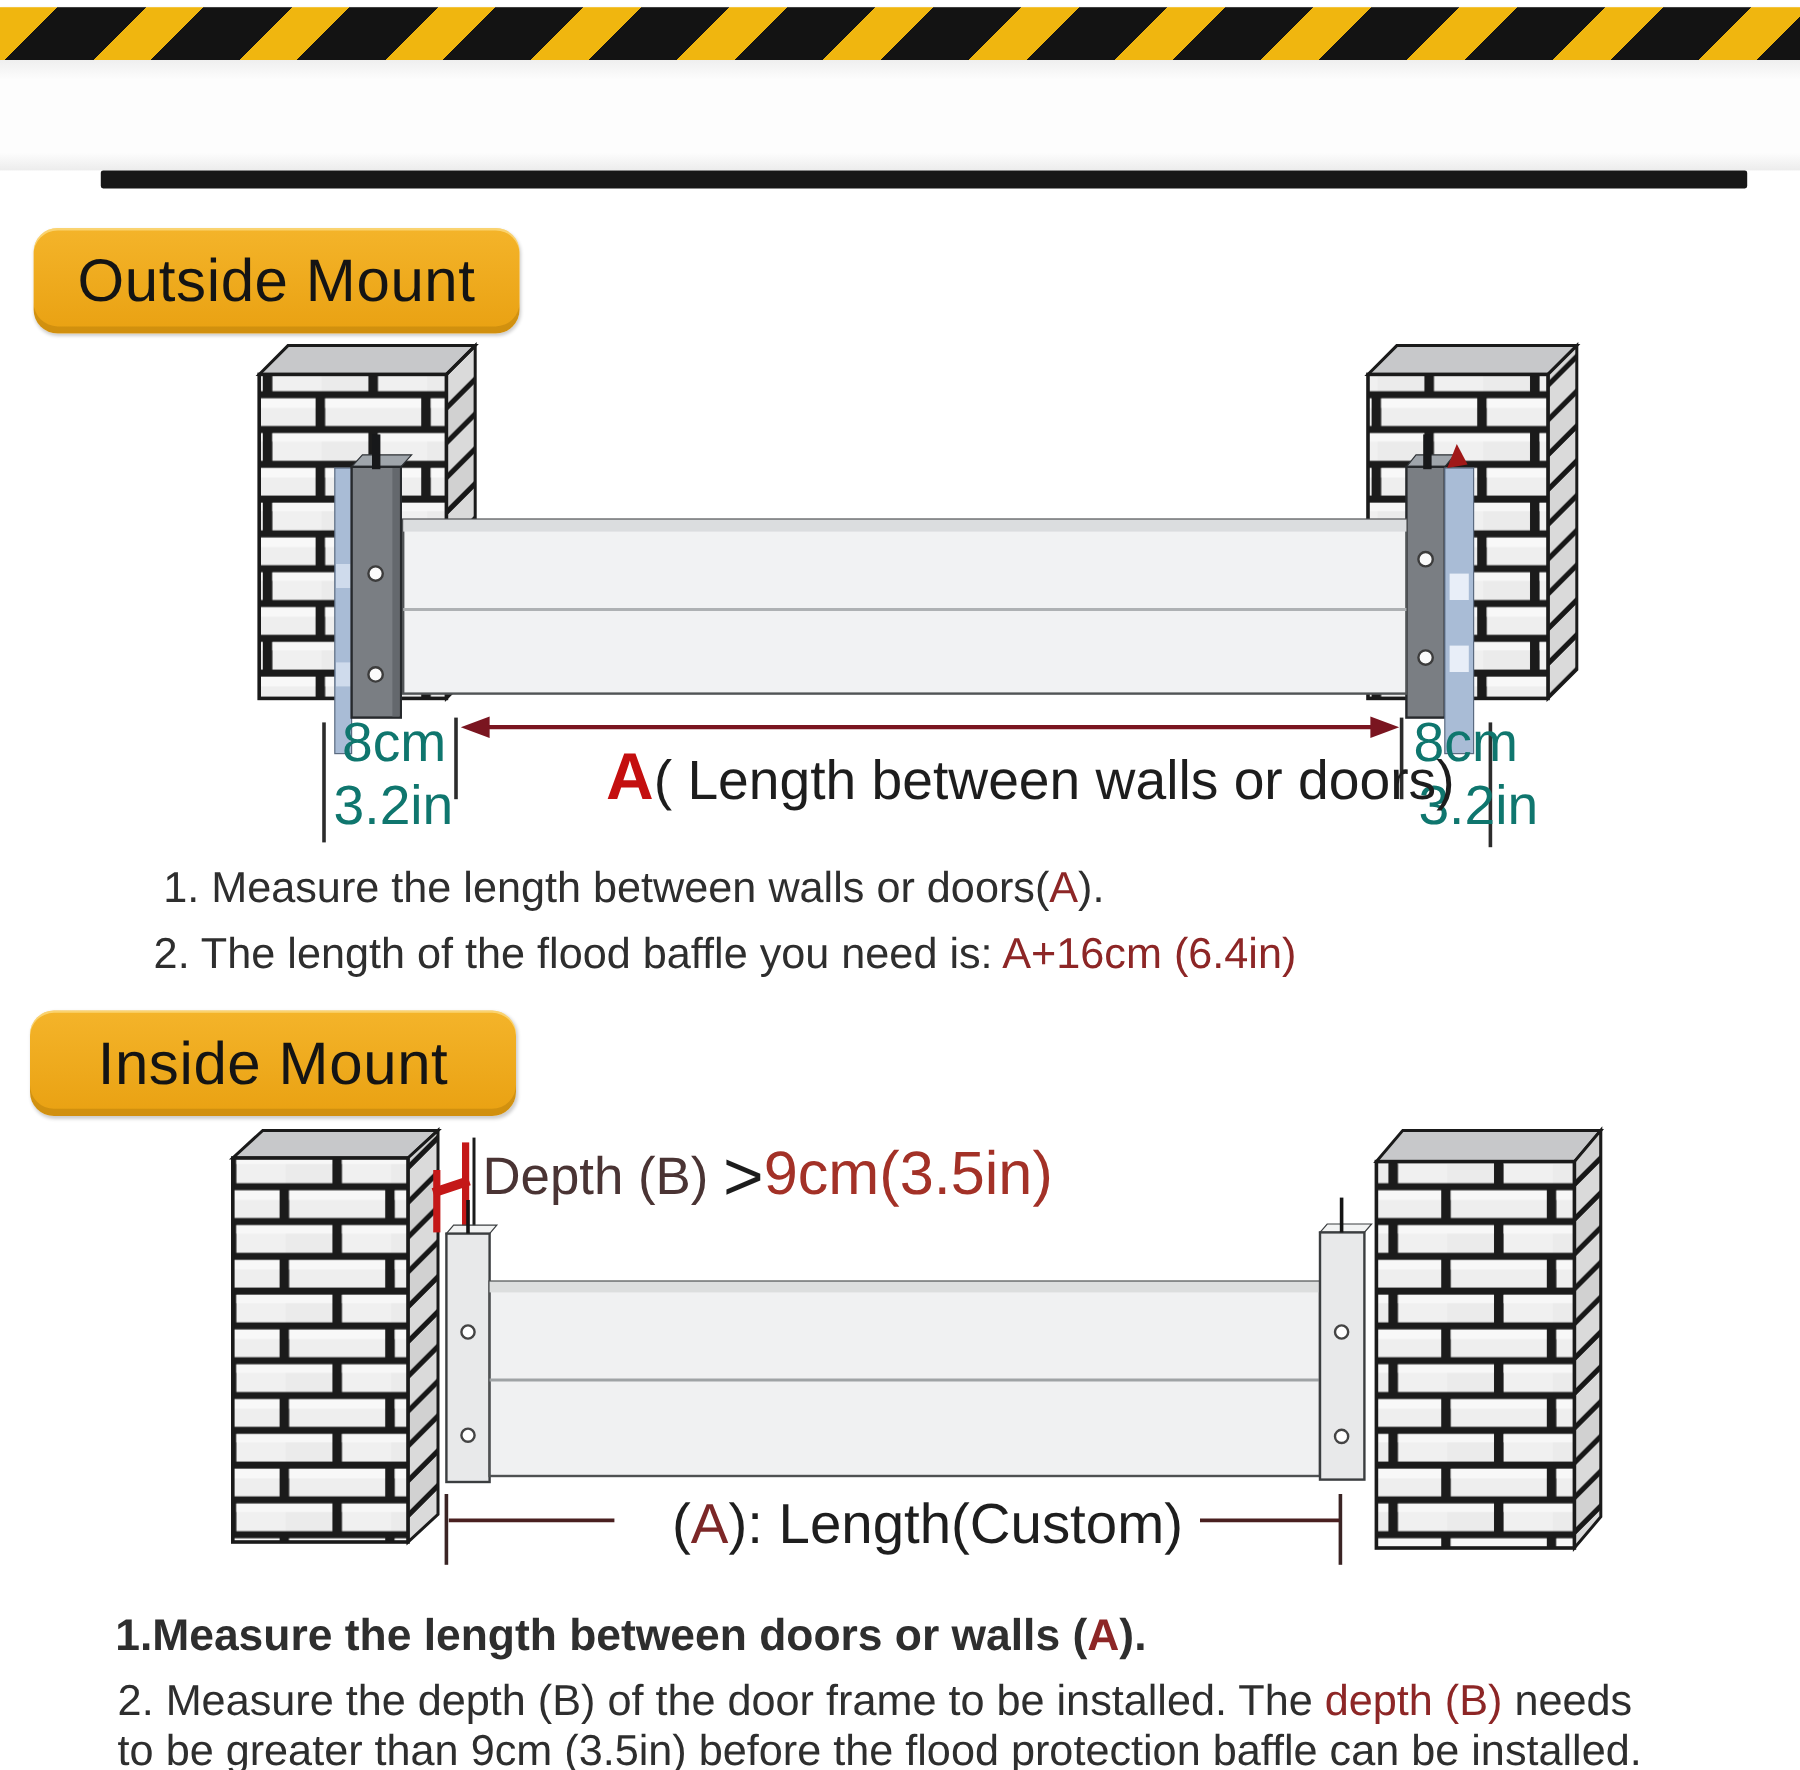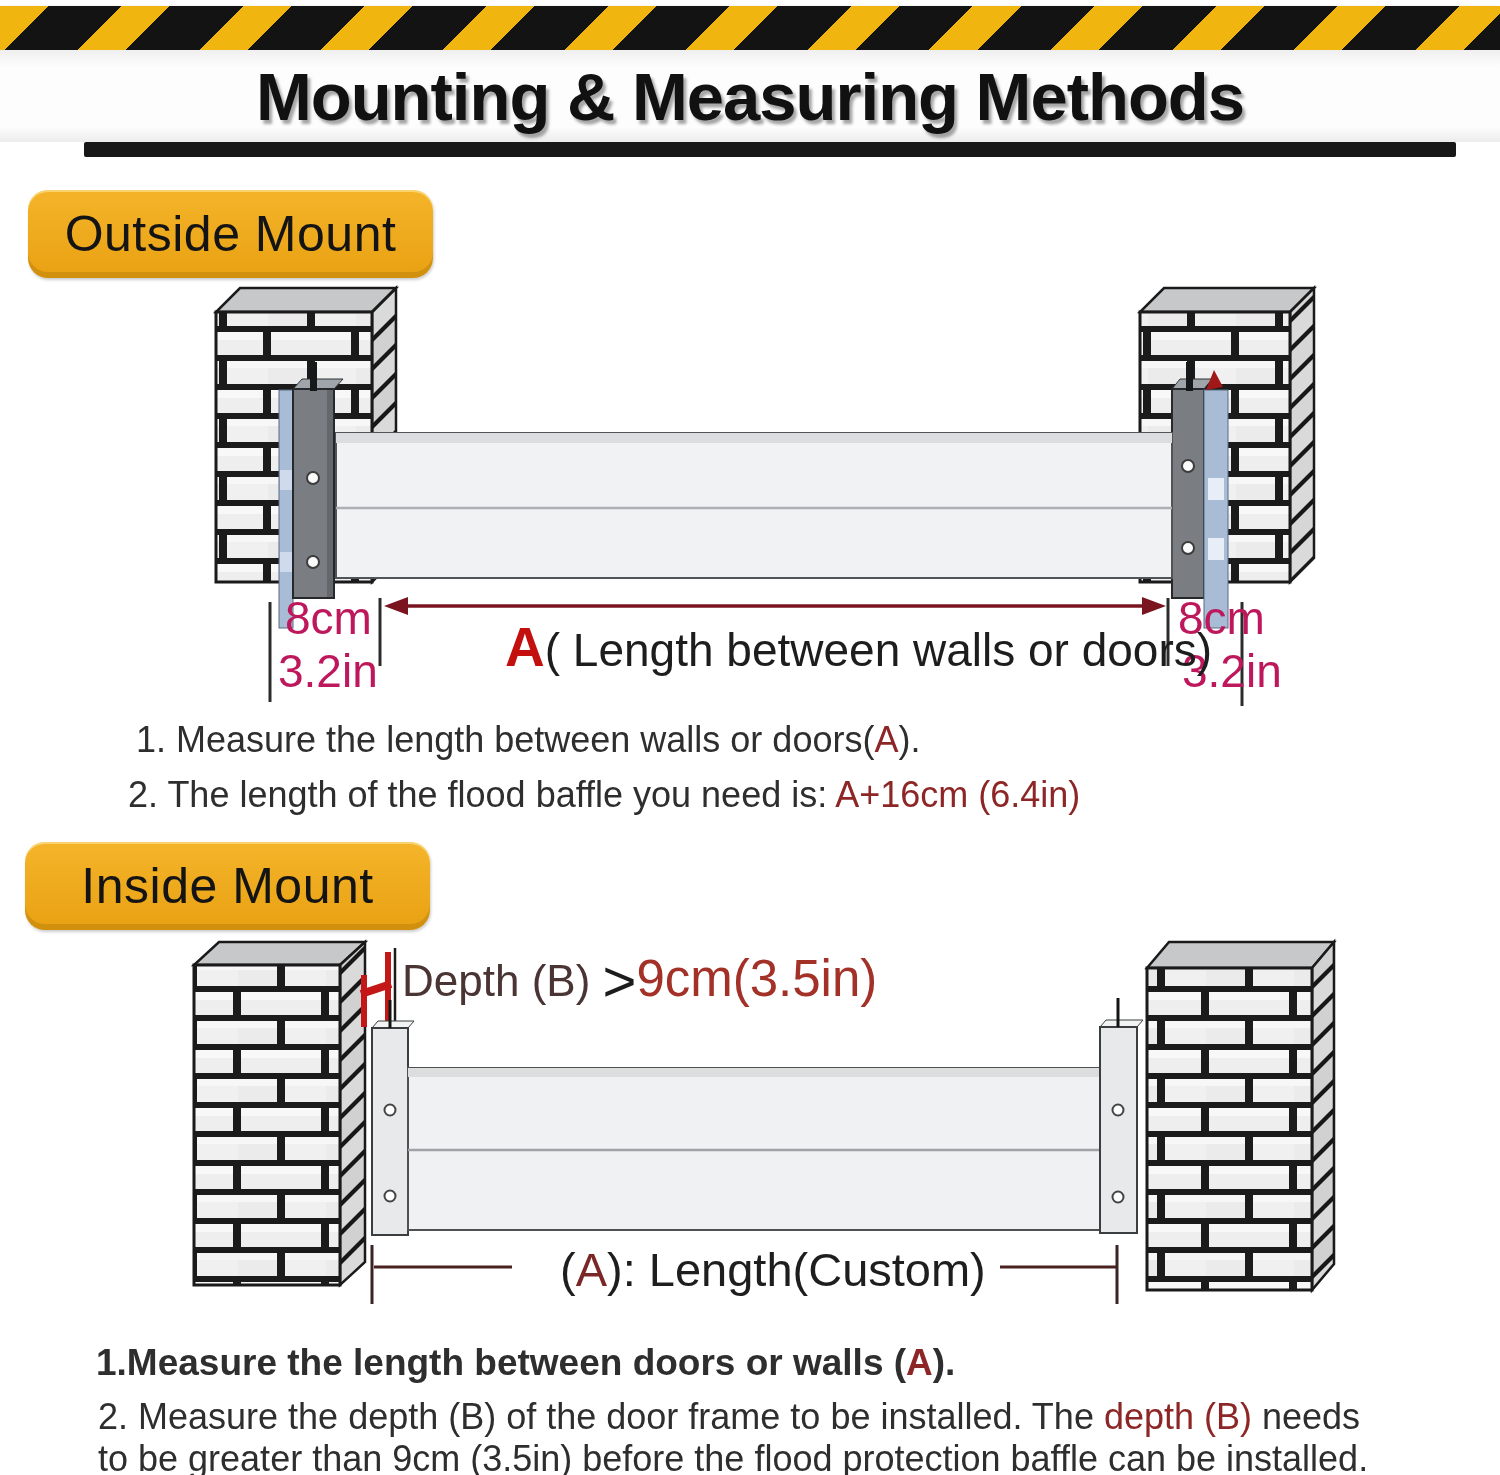--- a/index.html
+++ b/index.html
@@ -26,21 +26,21 @@
   .badge{
     width:405px;height:88px;border-radius:20px;
     background:linear-gradient(180deg,#f4b42a,#e9a112);
     box-shadow:inset 0 -6px 0 rgba(125,80,0,.22), inset 0 2px 0 rgba(255,236,170,.55), 1px 2px 3px rgba(0,0,0,.2);
     display:flex;align-items:center;justify-content:center;
     font-size:50px;color:#141414;letter-spacing:.5px;white-space:nowrap;
   }
   #badge-outside{left:28px;top:190px;}
   #badge-inside{left:25px;top:842px;}
   
-  .dim-txt{font-size:46px;color:#be185d;white-space:nowrap;line-height:1;}
+  .dim-txt{font-size:46px;color:#0f766e;white-space:nowrap;line-height:1;}
   .span-label{white-space:nowrap;line-height:1;}
   .span-label .a-red{font-size:55px;font-weight:bold;color:#c40f0f;}
   .span-label .a-rest{font-size:46px;color:#1d1d1d;}
   .depth-label{white-space:nowrap;line-height:1;}
   .depth-label .d-name{font-size:44px;color:#4a3434;}
   .depth-label .d-gt{font-size:58px;font-weight:300;color:#1c1c1c;vertical-align:-5px;}
   .depth-label .d-val{font-size:51px;color:#a33127;}
   .len-label{white-space:nowrap;line-height:1;font-size:47px;color:#1e1e1e;}
   .len-label .len-a{color:#7c2727;}
   
@@ -52,21 +52,20 @@
   #in-step2{left:98px;top:1396px;line-height:42px;}
   svg{display:block;}
 </style>
 </head>
 <body>
 
 <div id="canvas">
 
   <div class="abs caution-band"></div>
   <div class="abs title-band"></div>
-  <div class="abs page-title">Mounting &amp; Measuring Methods</div>
   <div class="abs title-underline"></div>
 
   <div class="abs badge" id="badge-outside">
     <span>Outside Mount</span>
   </div>
 
   <svg class="abs" style="left:180px;top:270px;" width="1180" height="440" viewBox="0 0 1180 440">
     <defs>
       <pattern id="bA" width="88" height="58" patternUnits="userSpaceOnUse">
         <rect width="88" height="58" fill="#1b1b1b"></rect>

